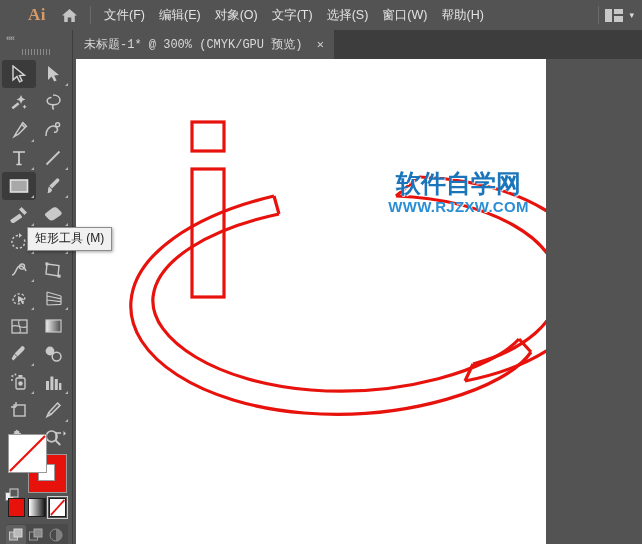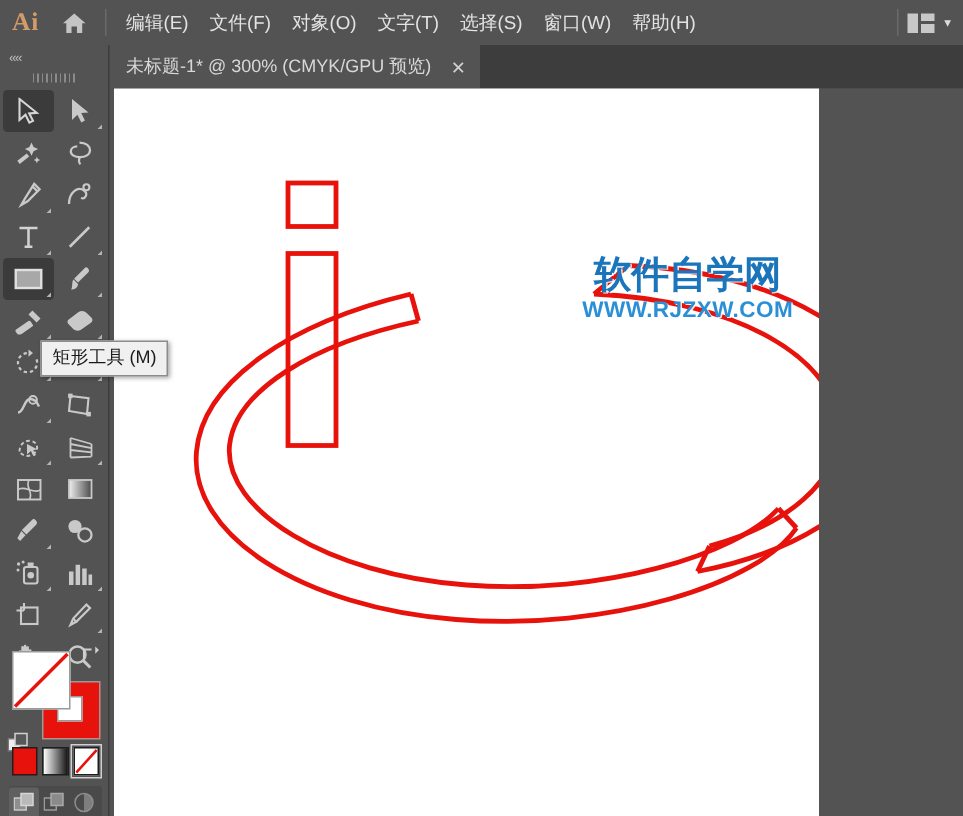--- a/index.html
+++ b/index.html
@@ -14,20 +14,21 @@
 
   
   #menubar{
     position:absolute;left:0;top:0;width:642px;height:30px;
     background:#535353;display:flex;align-items:center;
   }
   #ai-logo{
     width:34px;height:30px;display:flex;align-items:center;justify-content:center;
     color:#d39a6a;font-size:17px;font-weight:bold;letter-spacing:.5px;
     font-family:"Liberation Serif","DejaVu Serif",serif;
+    padding-left:20px;
   }
   #home-btn{
     width:30px;height:30px;display:flex;align-items:center;justify-content:center;
   }
   .sep-v{width:1px;height:18px;background:#6a6a6a;margin:0 6px;}
   .menu-item{
     color:#e3e3e3;font-size:12.5px;padding:0 7px;height:30px;
     display:flex;align-items:center;white-space:nowrap;
   }
   #ws-switch{
@@ -41,20 +42,21 @@
   #ws-caret{color:#dcdcdc;font-size:9px;line-height:1;}
 
   
   #tabbar{
     position:absolute;left:72px;top:30px;width:570px;height:29px;
     background:#3d3d3d;display:flex;align-items:flex-end;
   }
   #doc-tab{
     height:29px;background:#535353;display:flex;align-items:center;
     padding:0 8px 0 12px;
+    font-family:Liberation Mono, monospace;
   }
   #doc-tab-title{color:#d8d8d8;font-size:12px;white-space:nowrap;}
   #doc-tab-close{
     color:#cfcfcf;font-size:12px;margin-left:12px;line-height:1;
     width:12px;text-align:center;
   }
 
   
   #canvas-wrap{
     position:absolute;left:72px;top:59px;width:570px;height:485px;
@@ -164,22 +166,22 @@
 <div id="app">
 
   <div id="menubar">
     <div id="ai-logo">Ai</div>
     <div id="home-btn">
       <svg width="17" height="15" viewBox="0 0 17 15" aria-hidden="true">
         <path d="M8.5 1 L16 7.5 L13.8 7.5 L13.8 14 L10.3 14 L10.3 9.6 L6.7 9.6 L6.7 14 L3.2 14 L3.2 7.5 L1 7.5 Z" fill="#c4c4c4"></path>
       </svg>
     </div>
     <div class="sep-v"></div>
+    <div class="menu-item">文件(F)</div>
     <div class="menu-item">编辑(E)</div>
-    <div class="menu-item">文件(F)</div>
     <div class="menu-item">对象(O)</div>
     <div class="menu-item">文字(T)</div>
     <div class="menu-item">选择(S)</div>
     <div class="menu-item">窗口(W)</div>
     <div class="menu-item">帮助(H)</div>
     <div id="ws-switch">
       <div class="sep-v"></div>
       <div id="ws-icon">
         <i class="a"></i>
           <i class="b"></i>

